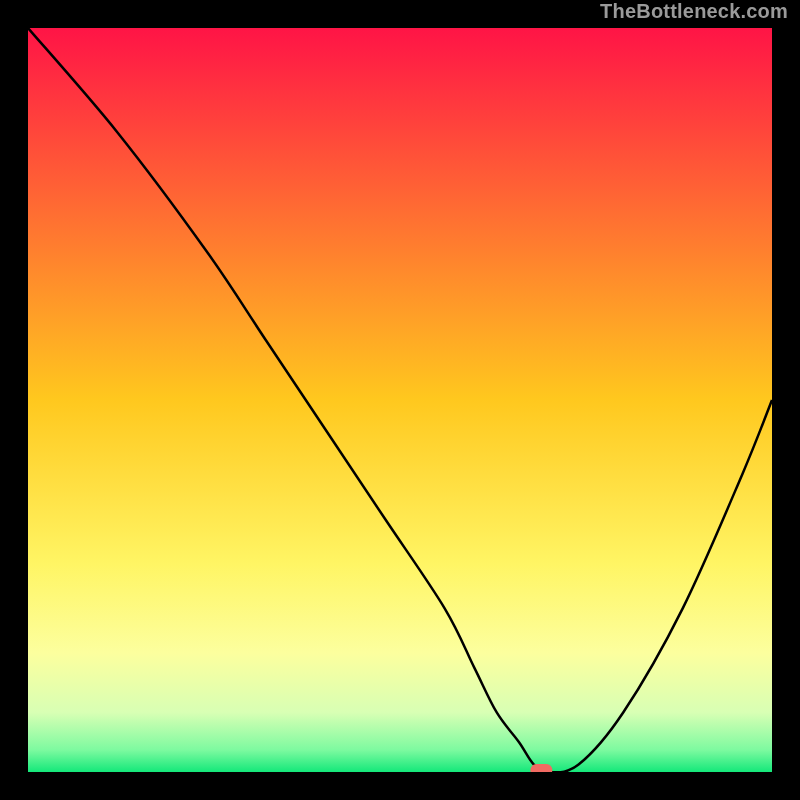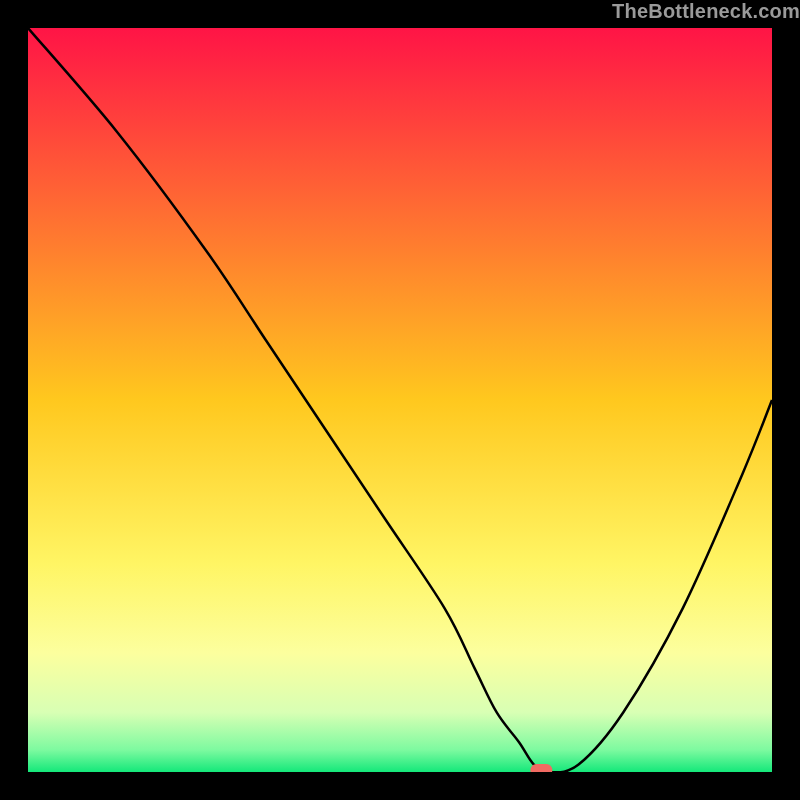--- a/index.html
+++ b/index.html
@@ -13,21 +13,21 @@
   }
   .outer {
     position: relative;
     width: 800px;
     height: 800px;
     background: #000;
   }
   .watermark {
     position: absolute;
     top: 0;
-    right: 0;
+    right: 12px;
     color: #9a9a9a;
     font-size: 20px;
     font-weight: 600;
     letter-spacing: 0.2px;
     z-index: 5;
     margin-left: 45px;
   }
   .plot {
     position: absolute;
     left: 28px;

